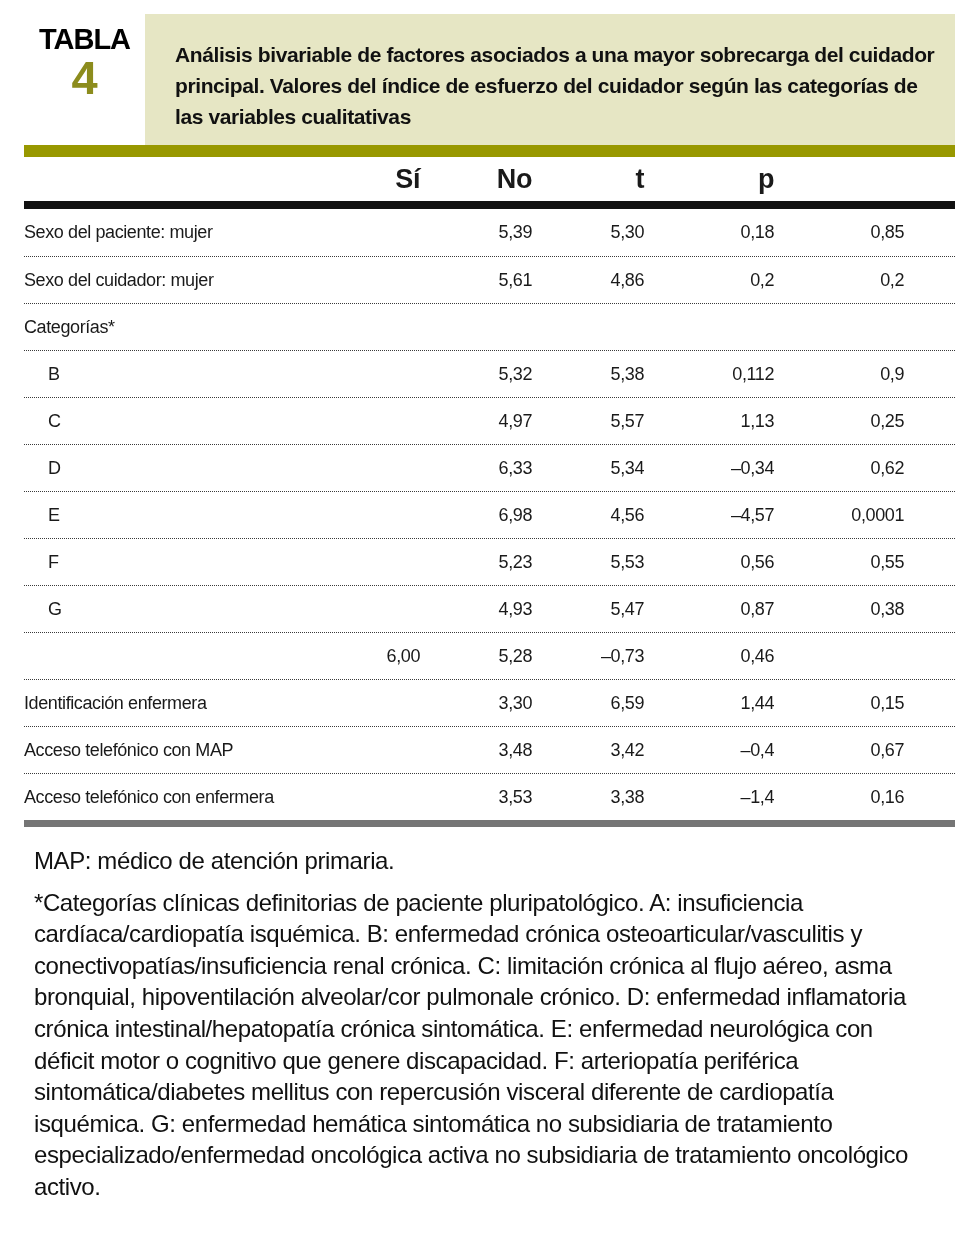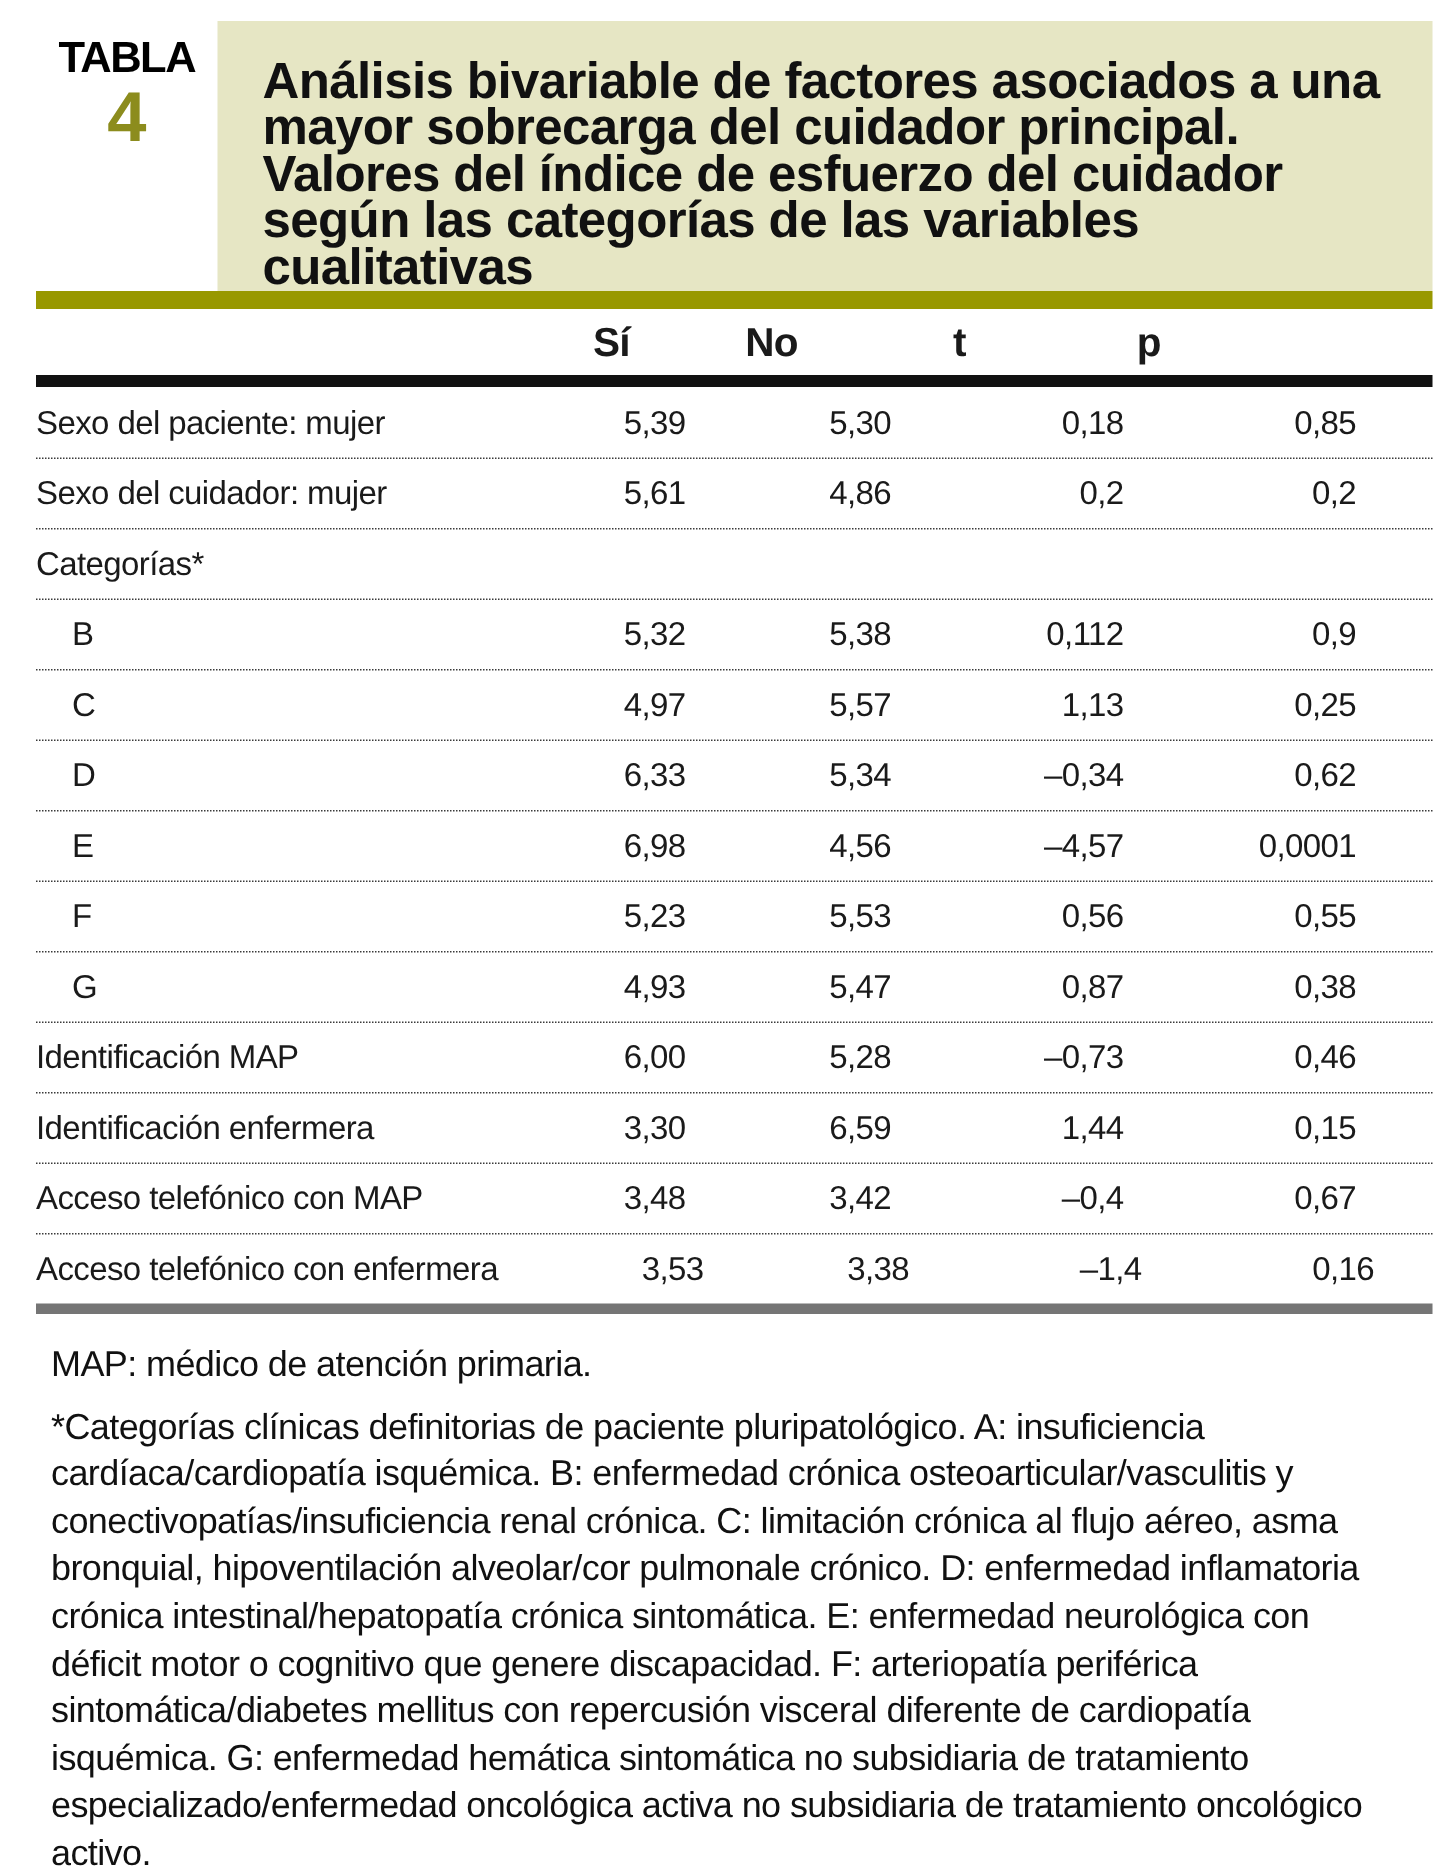--- a/index.html
+++ b/index.html
@@ -40,21 +40,21 @@
   }
   .title-band {
     flex: 1 1 auto;
     background: #e6e6c4;
     min-height: 131px;
     box-sizing: border-box;
     padding: 25px 18px 0 30px;
   }
   .title-band .title {
     font-weight: bold;
-    font-size: 34px;
+    font-size: 21px;
     line-height: 31px;
     letter-spacing: -0.4px;
     color: #111111;
   }
   .accent-bar {
     margin-left: 24px;
     width: 931px;
     height: 12px;
     background: #989800;
   }
@@ -79,23 +79,22 @@
   .rule-black {
     height: 8px;
     background: #111111;
   }
   .rule-gray {
     height: 7px;
     background: #757575;
   }
   .body-row {
     height: 47px;
-    font-size: 22px;
-    letter-spacing: -0.4px;
-    gap: 25px;
+    font-size: 18px;
+    letter-spacing: -0.4px;
   }
   .body-row + .body-row {
     border-top: 1px dotted #3a3a3a;
   }
   .cell-label { text-align: left; white-space: nowrap; }
   .cell-num  { text-align: right; white-space: nowrap; }
   .indent .cell-label { padding-left: 24px; }
   
   .footnotes {
     margin: 18px 40px 0 24px;
@@ -200,21 +199,20 @@
 
     <div class="grid-row body-row indent">
       <div class="cell-label">G</div>
       <div class="cell-num">4,93</div>
       <div class="cell-num">5,47</div>
       <div class="cell-num">0,87</div>
       <div class="cell-num">0,38</div>
     </div>
 
     <div class="grid-row body-row">
-      <div class="cell-label">Identificación MAP</div>
       <div class="cell-num">6,00</div>
       <div class="cell-num">5,28</div>
       <div class="cell-num">–0,73</div>
       <div class="cell-num">0,46</div>
     </div>
 
     <div class="grid-row body-row">
       <div class="cell-label">Identificación enfermera</div>
       <div class="cell-num">3,30</div>
       <div class="cell-num">6,59</div>

